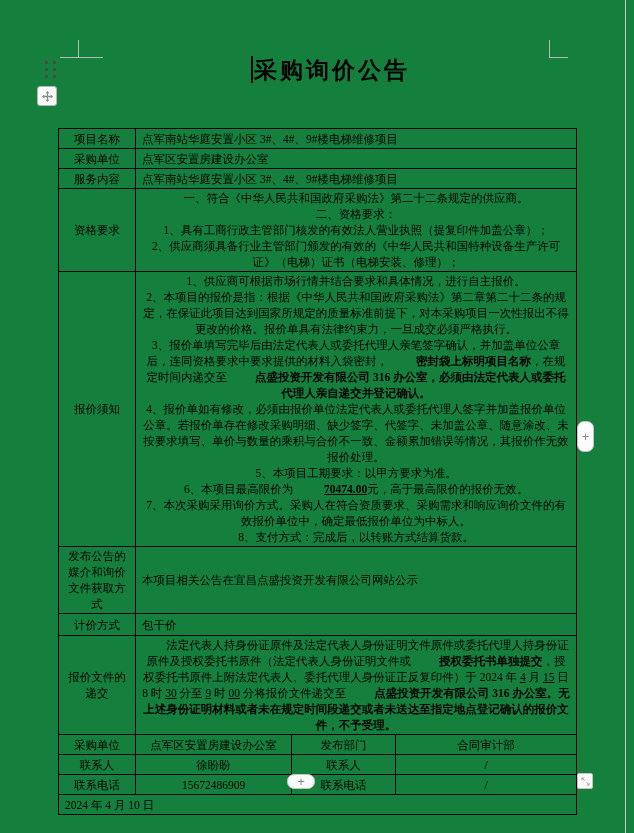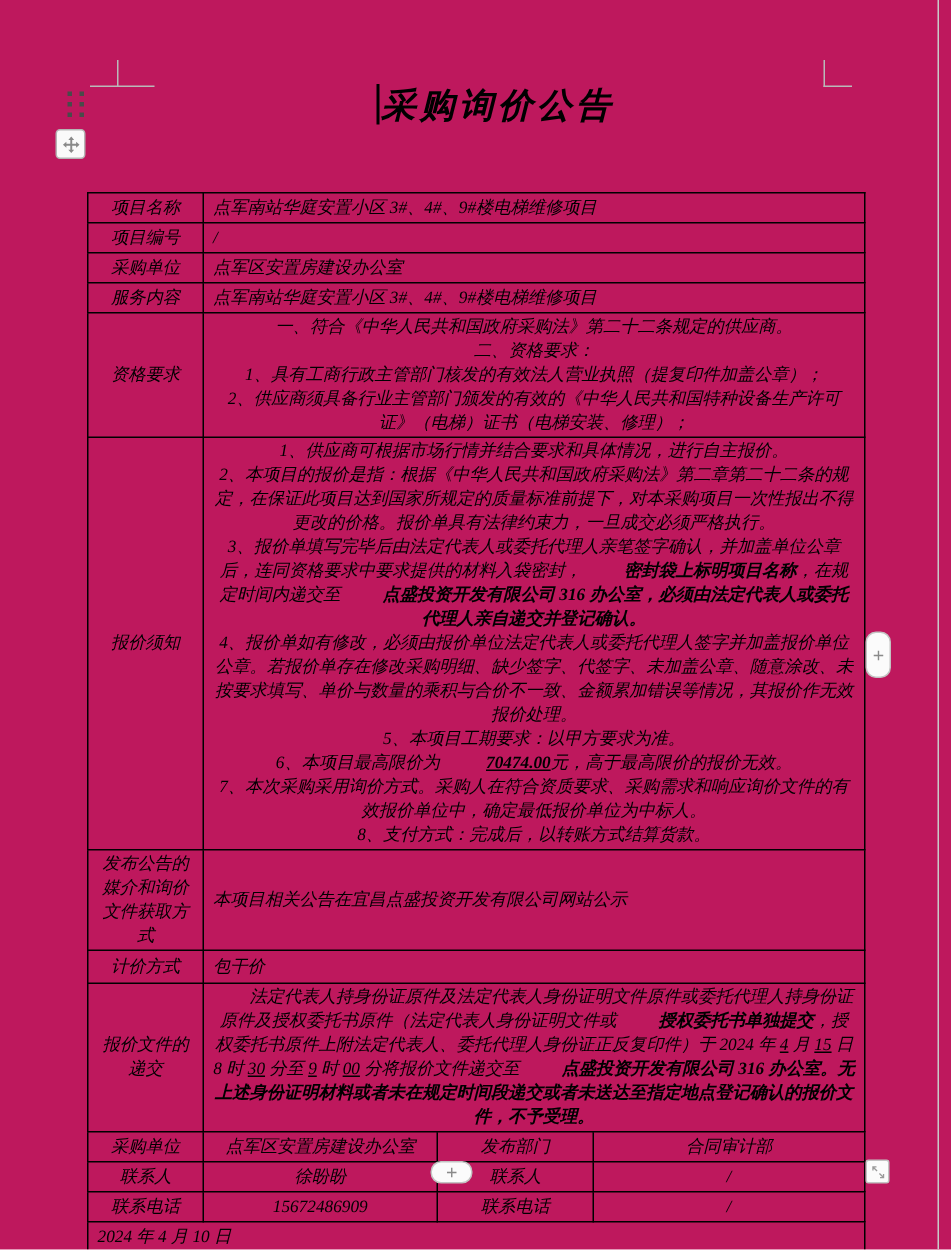--- a/index.html
+++ b/index.html
@@ -1,23 +1,22 @@
 <!DOCTYPE html>
 <html><head>
 <meta charset="utf-8">
 <style>
   html,body{margin:0;padding:0;background:#ffffff;}
   .page{
     position:relative;
     width:634px;height:833px;
-    background:#be185d;
+    background:#15803d;
     font-family:"Liberation Serif", serif;
     color:#000;
     overflow:hidden;
-    font-style:italic;
   }
   
   .page-edge{position:absolute;top:0;left:625px;width:1px;height:833px;background:#c9c9c9;}
   
   .crop{position:absolute;background:#b9b9b9;}
   
   .dots-handle{position:absolute;left:45px;top:61px;width:12px;height:18px;
     display:grid;grid-template-columns:3px 3px;grid-auto-rows:3px;gap:4px 5px;}
   .dots-handle i{background:#4a4a4a;width:2.5px;height:2.5px;}
   
@@ -111,24 +110,20 @@
         <col style="width:156px">
         <col style="width:104px">
         <col style="width:181px">
       </colgroup>
     <tbody>
       <tr class="r-info">
         <td class="lbl">项目名称</td>
         <td class="val" colspan="3">点军南站华庭安置小区 3#、4#、9#楼电梯维修项目</td>
       </tr>
       <tr class="r-info">
-        <td class="lbl">项目编号</td>
-        <td class="val" colspan="3">/</td>
-      </tr>
-      <tr class="r-info">
         <td class="lbl">采购单位</td>
         <td class="val" colspan="3">点军区安置房建设办公室</td>
       </tr>
       <tr class="r-info">
         <td class="lbl">服务内容</td>
         <td class="val" colspan="3">点军南站华庭安置小区 3#、4#、9#楼电梯维修项目</td>
       </tr>
 
       <tr>
         <td class="lbl">资格要求</td>

